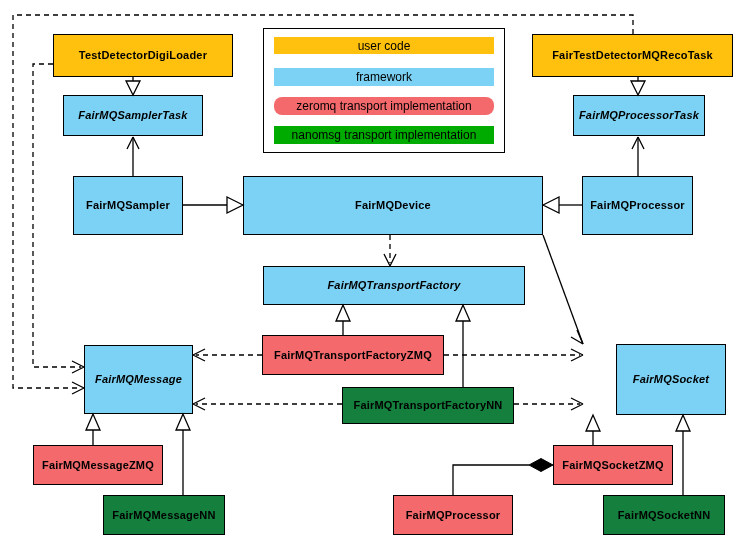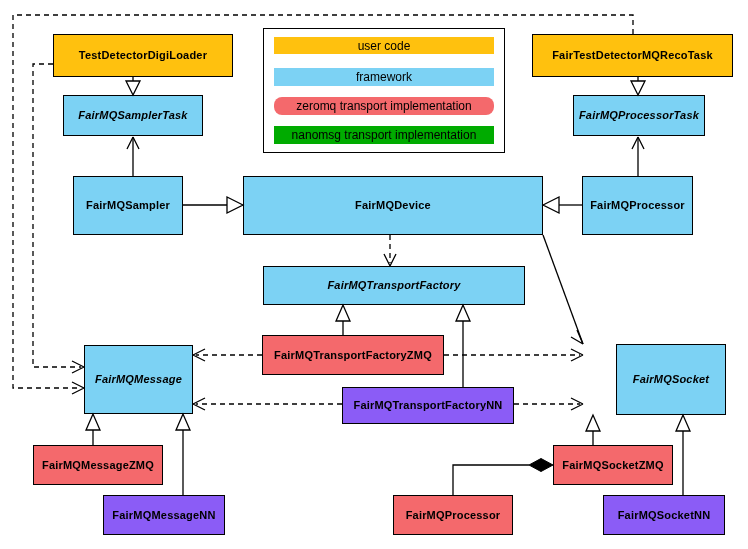--- a/index.html
+++ b/index.html
@@ -28,21 +28,21 @@
     font-weight: 700;
     color: #000;
     letter-spacing: 0.2px;
     line-height: 1.1;
     padding: 0 2px;
   }
   .abstract { font-style: italic; }
   .c-user { background: #FFC10E; }
   .c-fw   { background: #7CD2F4; }
   .c-zmq  { background: #F4696C; }
-  .c-nn   { background: #8b5cf6; }
+  .c-nn   { background: #15803d; }
   .legend {
     position: absolute;
     left: 263px; top: 28px;
     width: 242px; height: 125px;
     box-sizing: border-box;
     background: #ffffff;
     border: 1.5px solid #000;
   }
   .legend-item {
     position: absolute;

